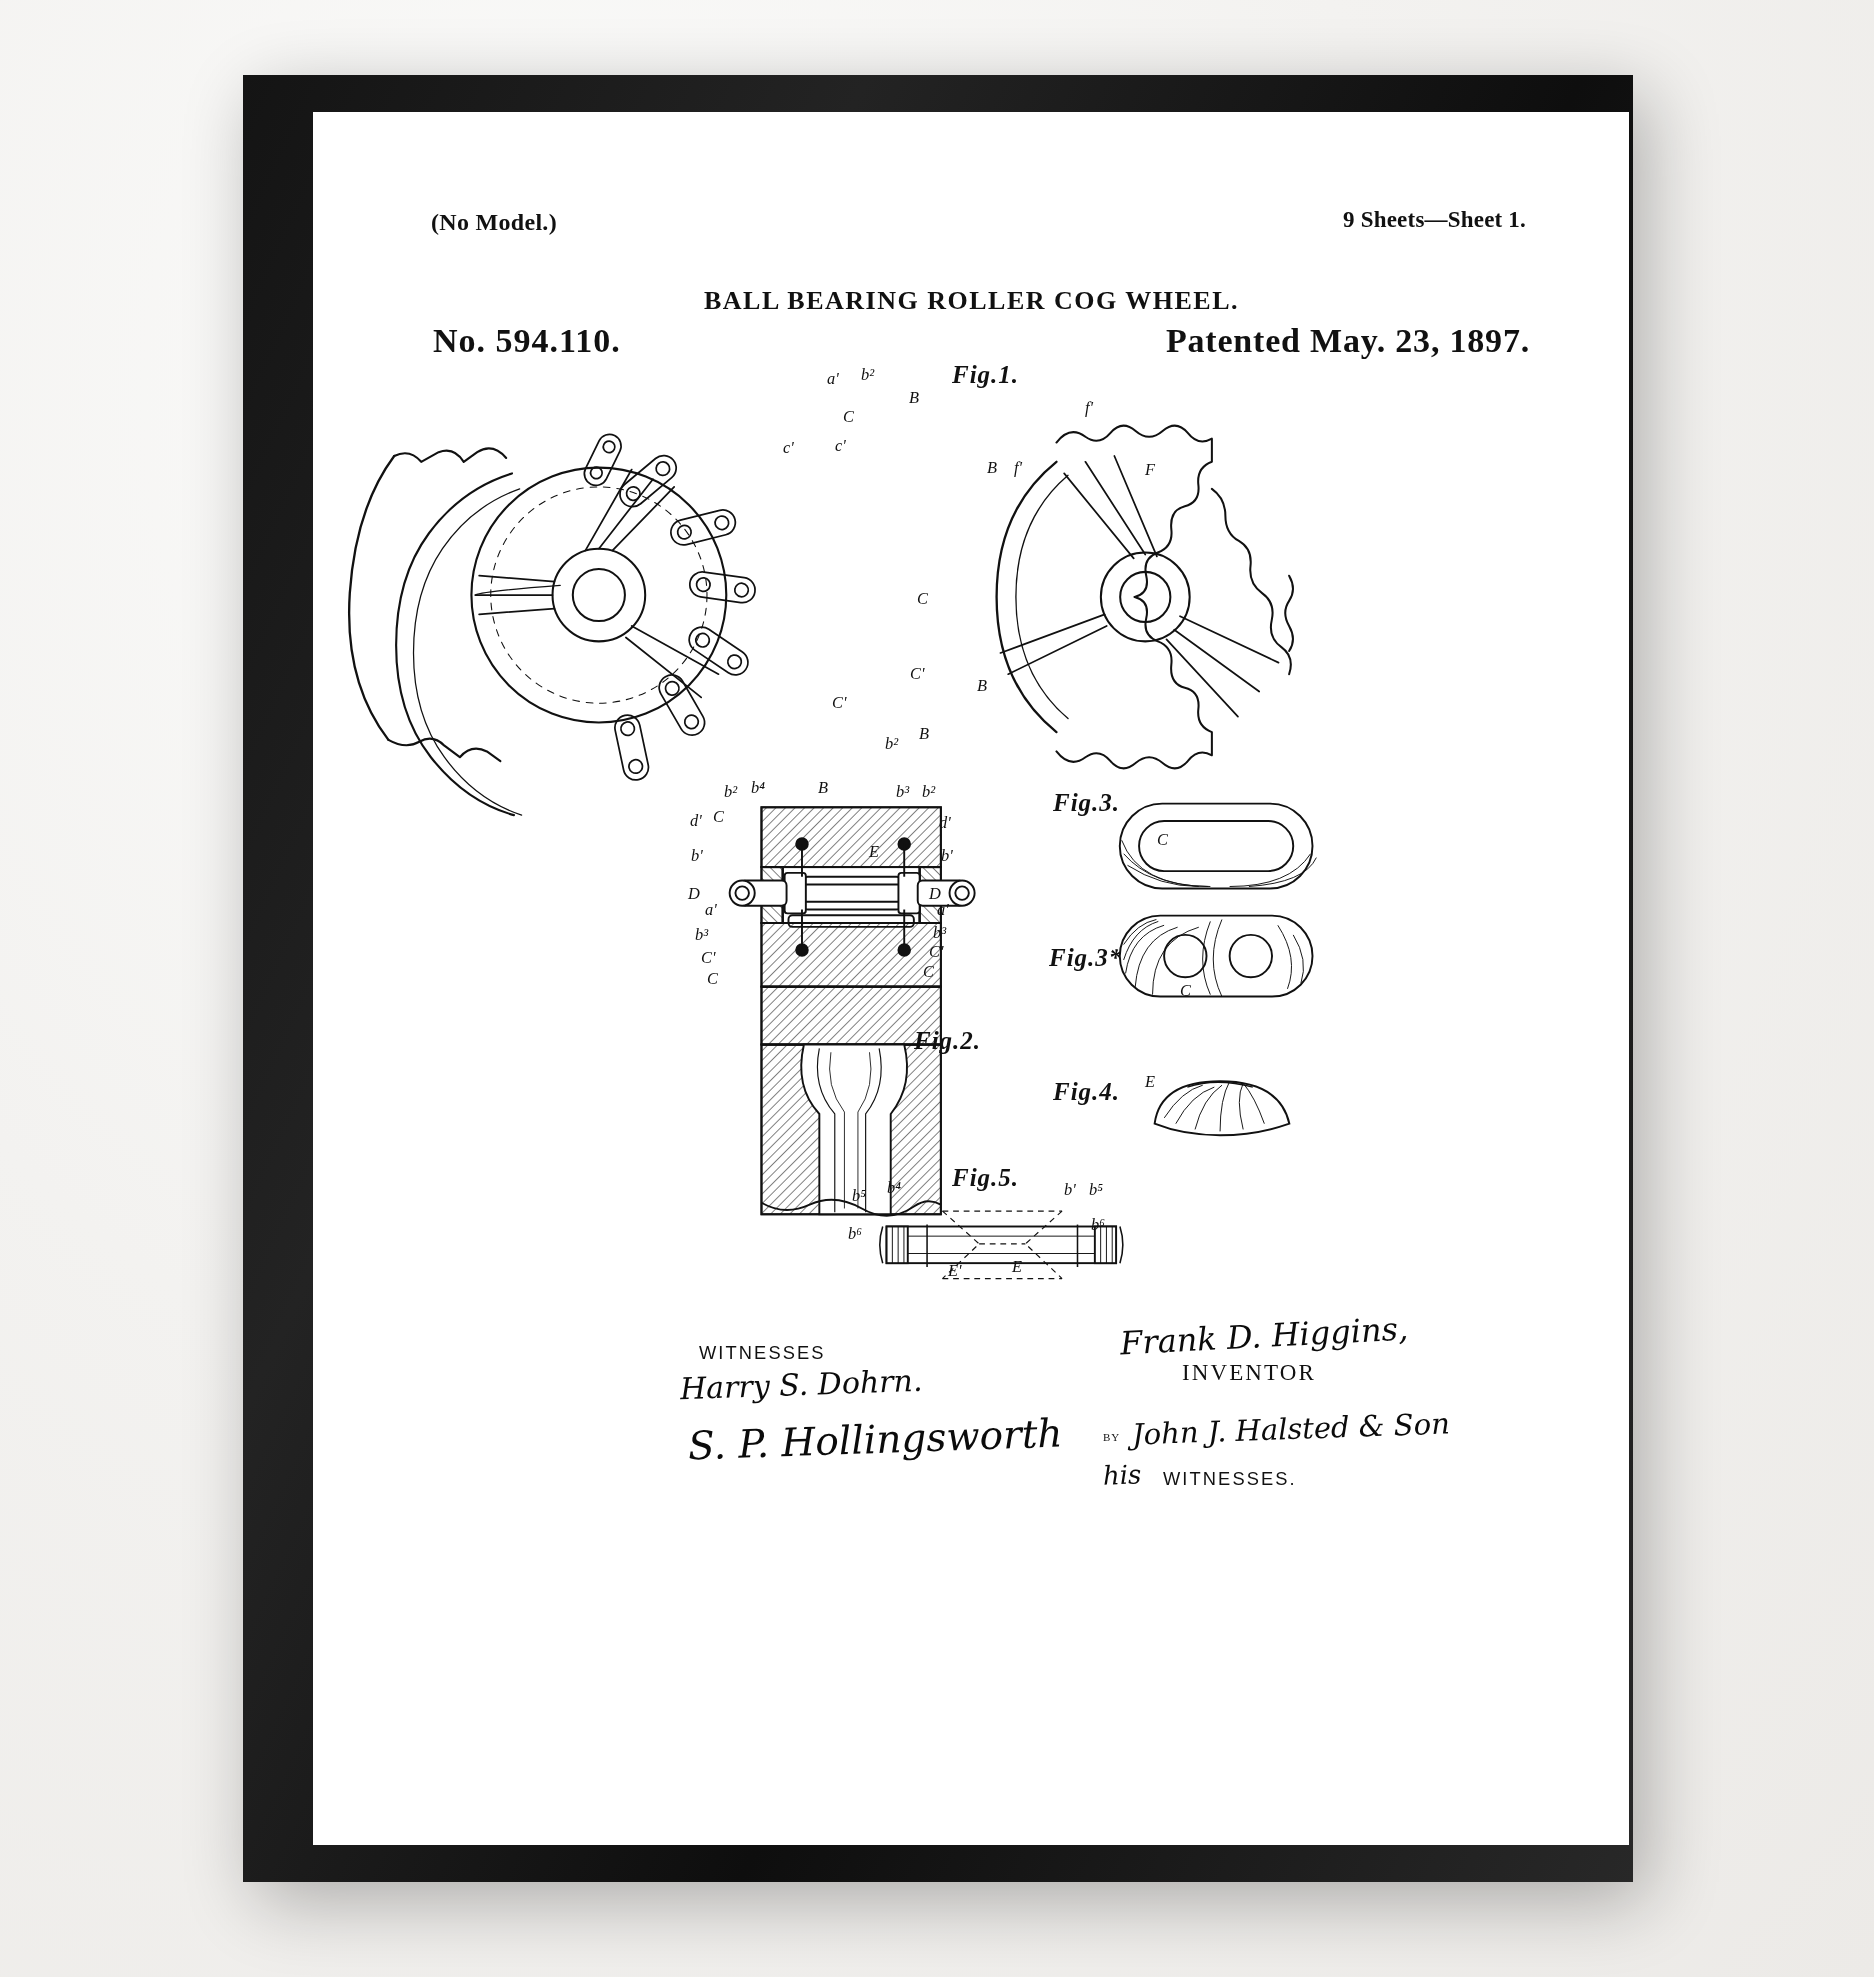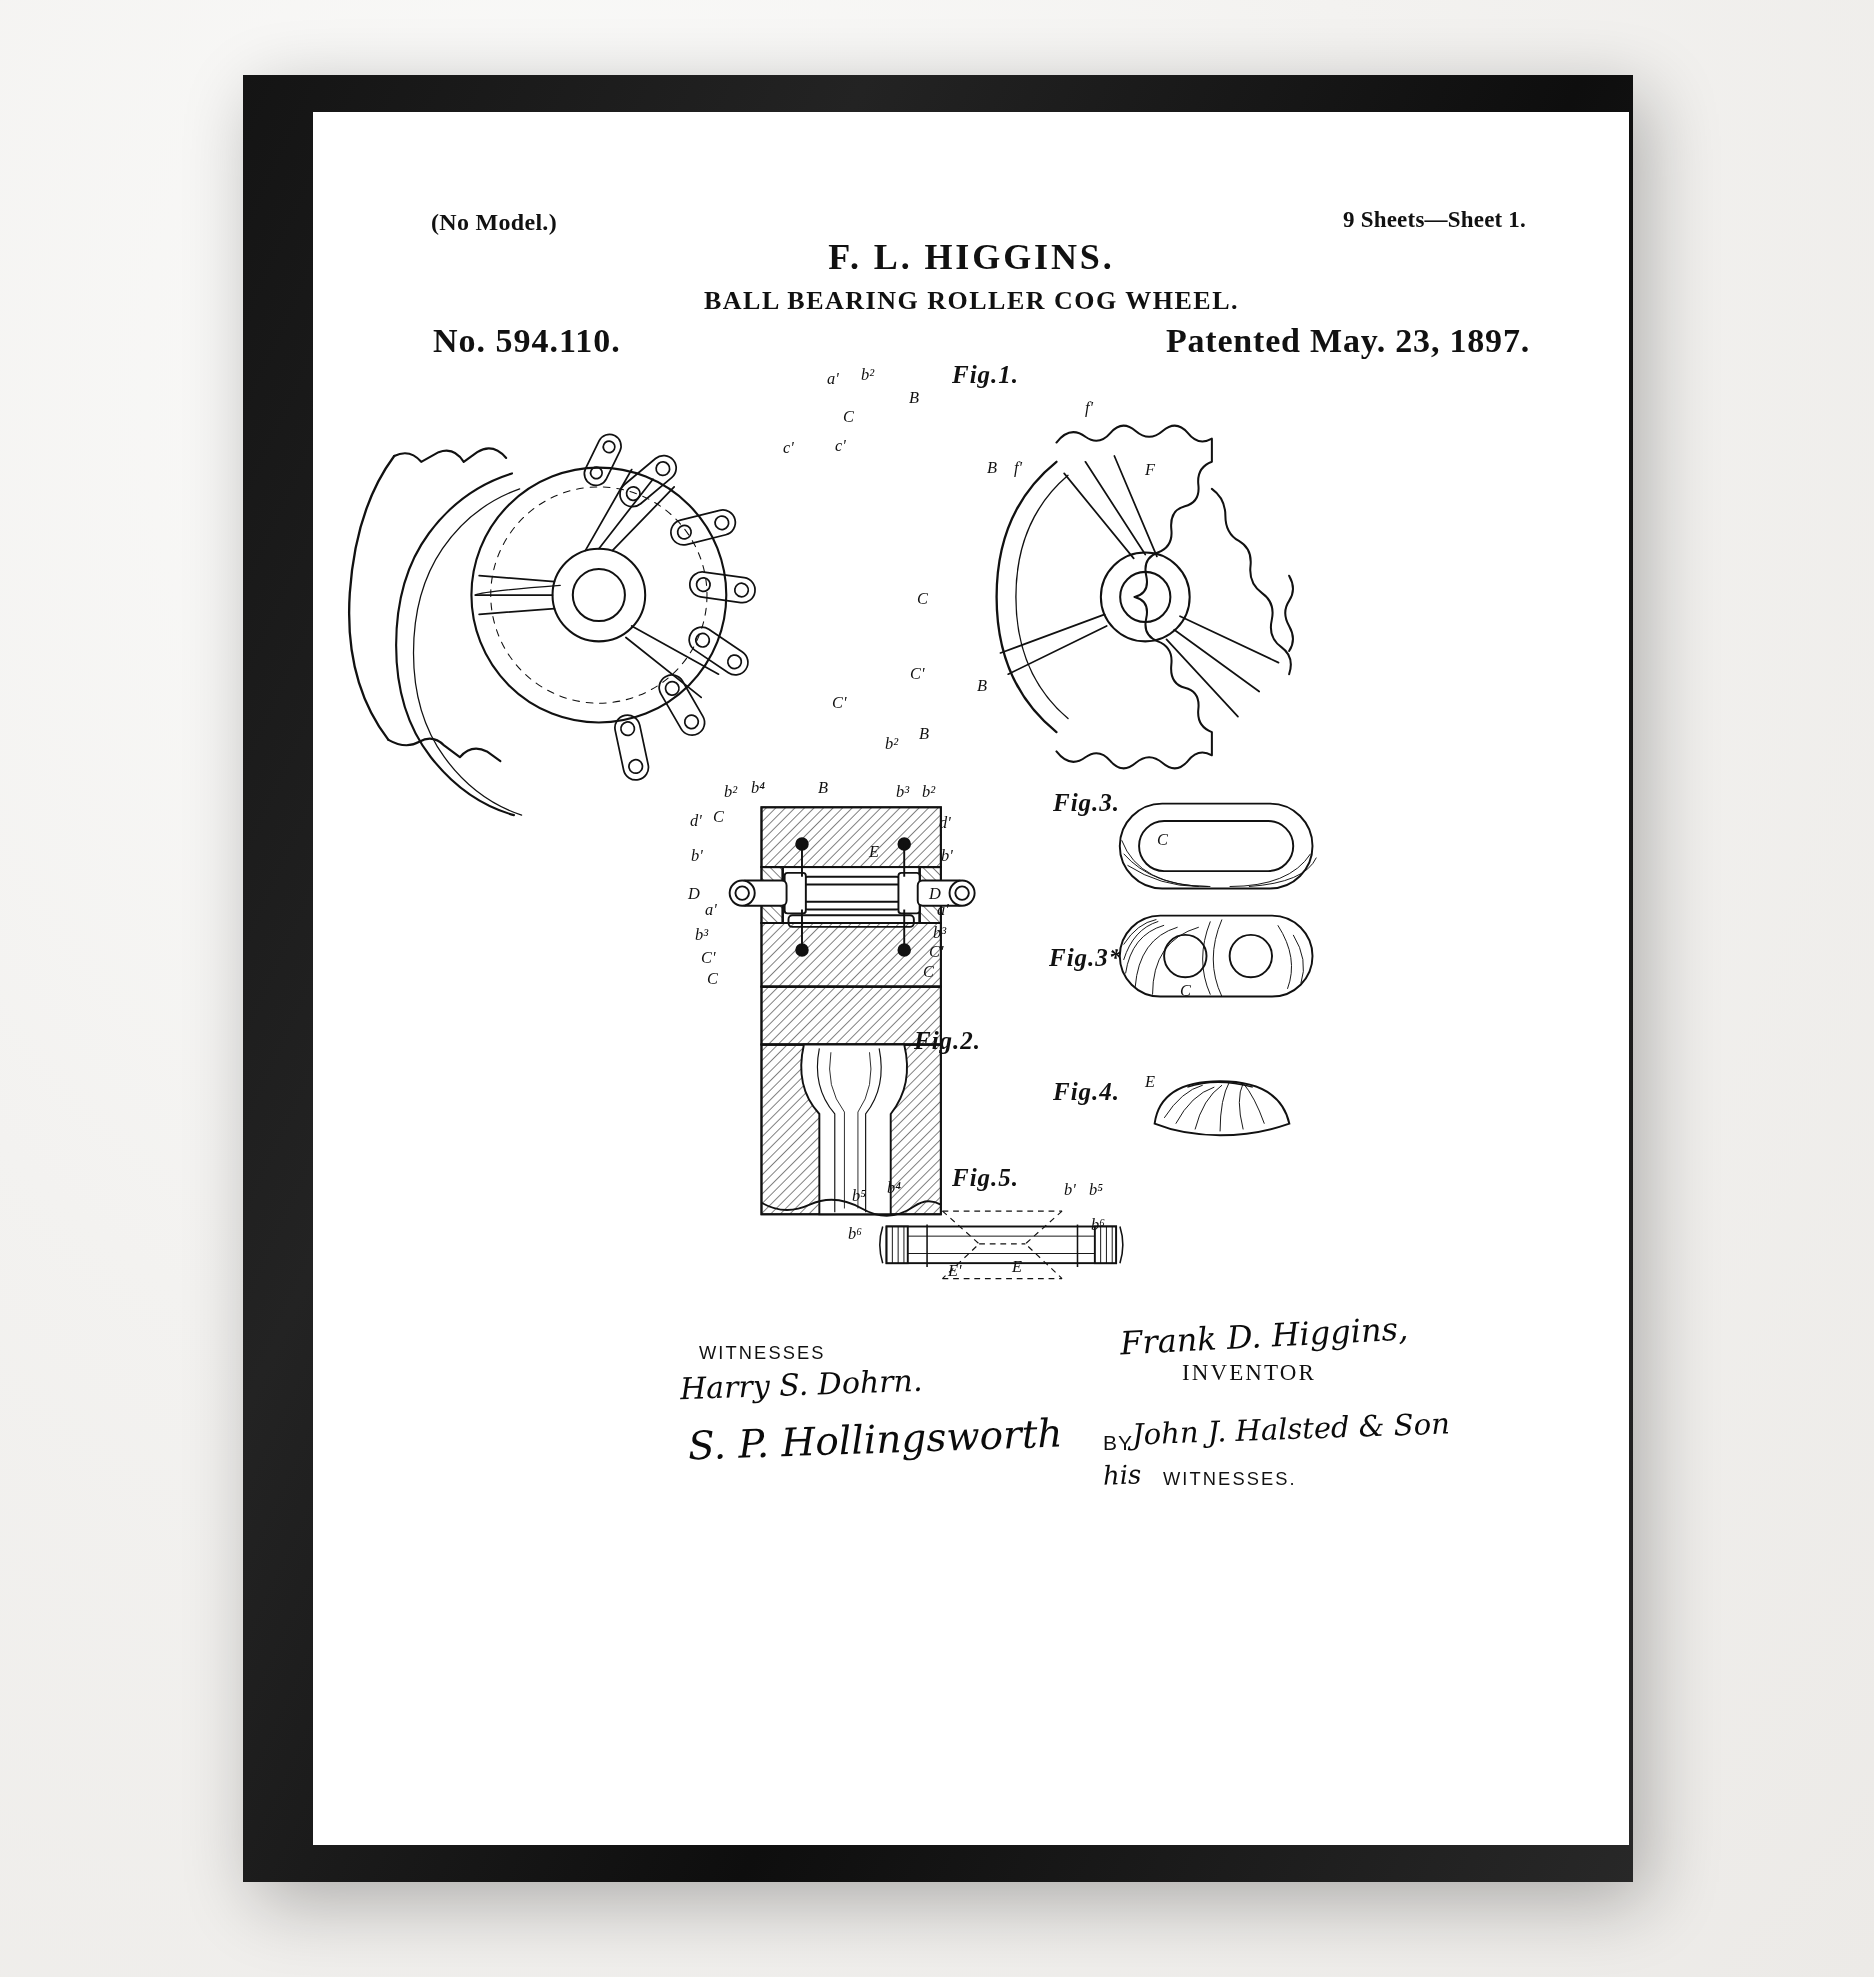--- a/index.html
+++ b/index.html
@@ -169,41 +169,40 @@
   }
   .sig {
     position: absolute;
     font-family: "DejaVu Serif", serif;
     font-style: italic;
     color: #0b0b0b;
     white-space: nowrap;
   }
   .sig-by {
     position: absolute;
-    font-family: Liberation Sans, sans-serif;
-    font-size: 21px;
+    font-family: Liberation Serif, serif;
+    font-size: 11px;
     letter-spacing: 1px;
   }
   svg { display: block; }
 </style>
 </head>
 <body>
 
 <div class="wall"></div>
 <div class="frame-shadow"></div>
 
 <div class="frame">
   <div class="mat">
     <div class="frame-inner-bevel"></div>
 
     <div class="sheet">
 
       <div class="hdr-left">(No Model.)</div>
       <div class="hdr-right">9 Sheets—Sheet 1.</div>
-      <div class="hdr-name">F. L. HIGGINS.</div>
       <div class="hdr-title">BALL BEARING ROLLER COG WHEEL.</div>
       <div class="hdr-no">No. 594.110.</div>
       <div class="hdr-date">Patented May. 23, 1897.</div>
 
       <div class="figlabel" style="left:639px; top:249px;">Fig.1.</div>
 
       <svg width="1317" height="502" viewBox="0 0 1364 520" style="position:absolute; left:0; top:261px;">
         <g fill="none" stroke="#111" stroke-width="2.1" stroke-linejoin="round" stroke-linecap="round">
 
           <g>

